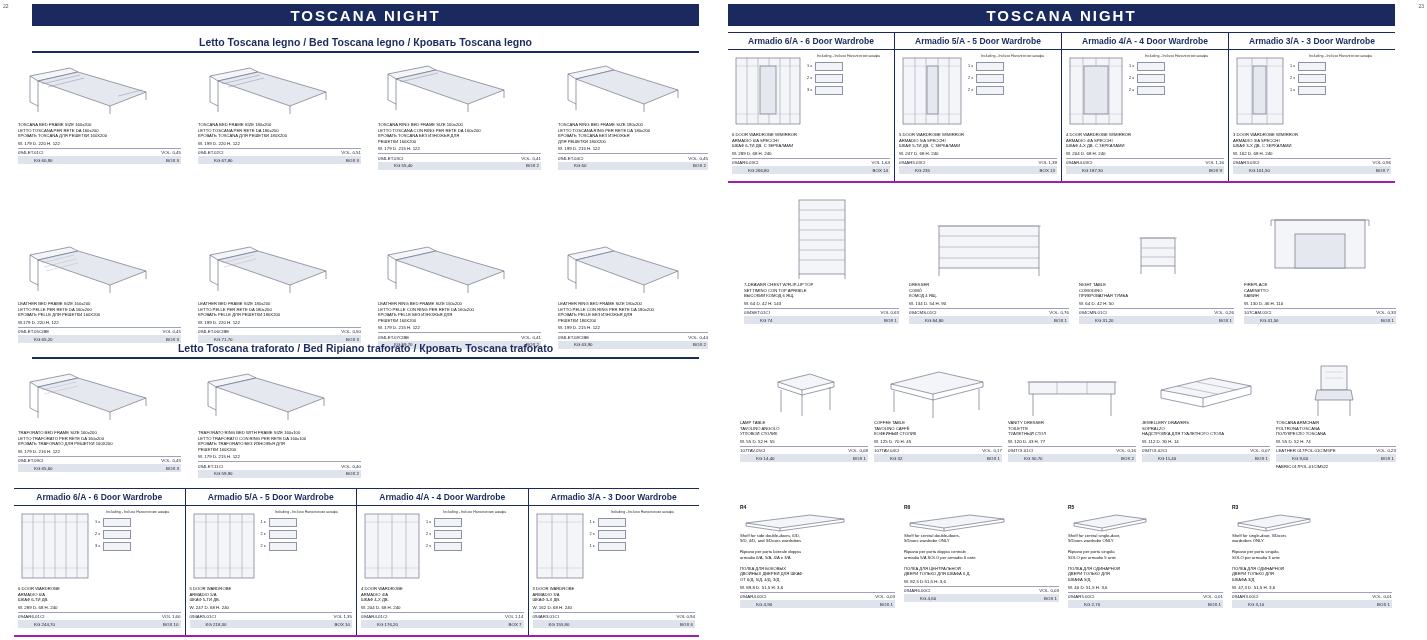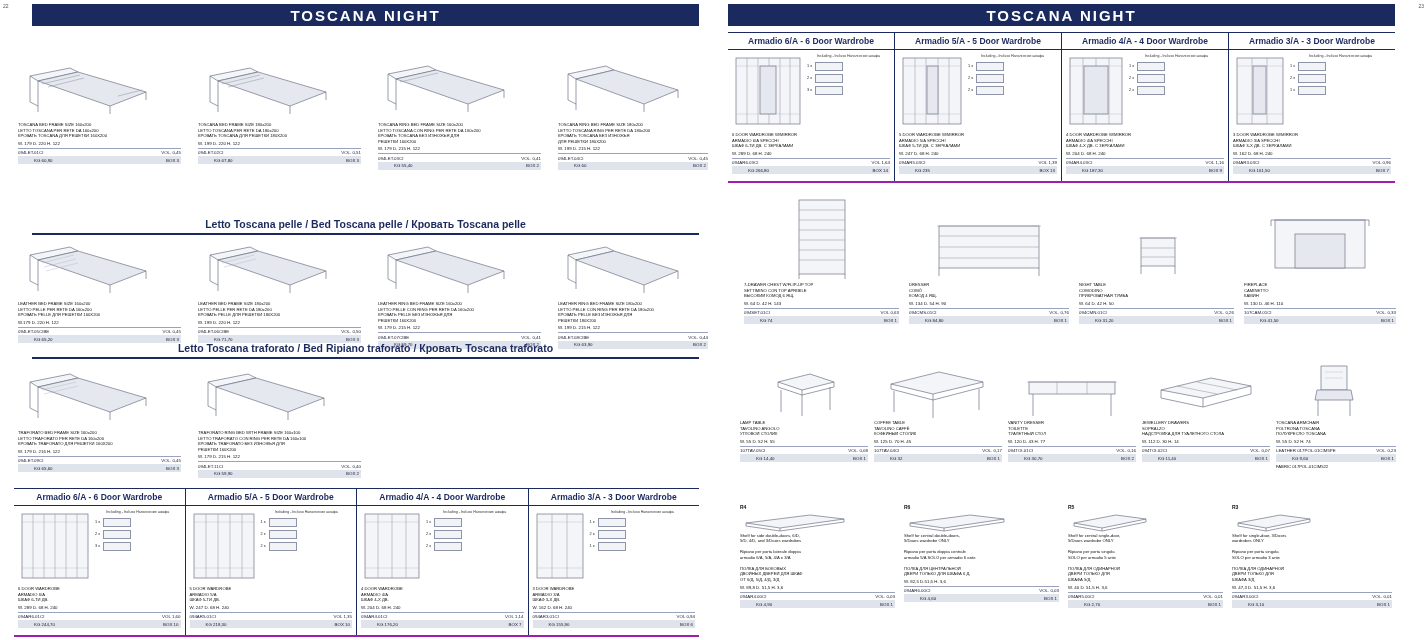--- a/index.html
+++ b/index.html
@@ -62,20 +62,21 @@
 </style>
 </head>
 <body>
 
 <div class="page">
 
   <div class="sheet left">
     <div class="pagenum l">22</div>
     <div class="banner">TOSCANA NIGHT</div>
 
+    <div class="sec-title" style="left:32px;right:14px;top:36px;">Letto Toscana legno / Bed Toscana legno / Кровать Toscana legno</div>
 
     <div class="cell" style="left:18px;top:62px;width:163px;">
       <svg width="160" height="60" viewBox="0 0 160 60">
         <path class="fillw" d="M12 14 L52 6 L60 10 L20 19 Z"></path>
         <path class="ln" d="M12 14 L12 40 L20 44 L20 19"></path>
         <path class="fillg" d="M20 19 L60 10 L128 30 L92 44 Z"></path>
         <path class="ln" d="M92 44 L92 52 M128 30 L128 38 M20 44 L20 50"></path>
         <path class="ln2" d="M24 22 L62 13 M30 25 L66 16"></path>
         <path class="ln2" d="M100 34 L124 28"></path>
       </svg>
@@ -153,21 +154,20 @@
       <div class="codeline">
         <span>094LET.04CI</span>
         <span>VOL. 0,45</span>
       </div>
       <div class="codeline2">
         <span class="kg">KG 60</span>
         <span>BOX 2</span>
       </div>
     </div>
 
-    <div class="sec-title" style="left:32px;right:14px;top:218px;">Letto Toscana pelle / Bed Toscana pelle / Кровать Toscana pelle</div>
 
     <div class="cell" style="left:18px;top:243px;width:163px;">
       <svg width="160" height="58" viewBox="0 0 160 58">
         <path class="fillw" d="M12 12 L52 4 L60 8 L20 17 Z"></path>
         <path class="ln" d="M12 12 L12 38 L20 42 L20 17"></path>
         <path class="fillg" d="M20 17 L60 8 L128 28 L92 42 Z"></path>
         <path class="ln" d="M92 42 L92 50 M128 28 L128 36 M20 42 L20 48"></path>
         <path class="hair" d="M24 20 L56 12 M26 24 L58 16 M28 28 L60 20"></path>
       </svg>
       <div class="cap">LEATHER BED FRAME SIZE 160x200

